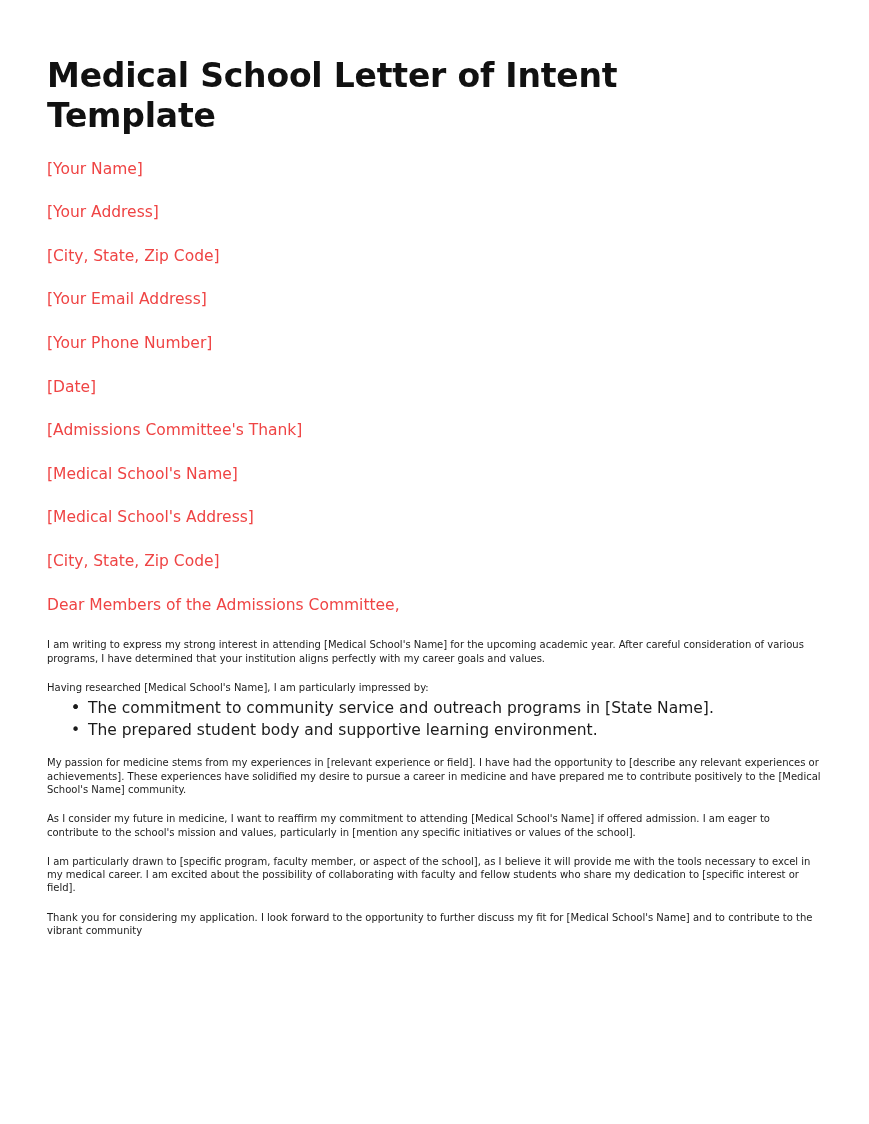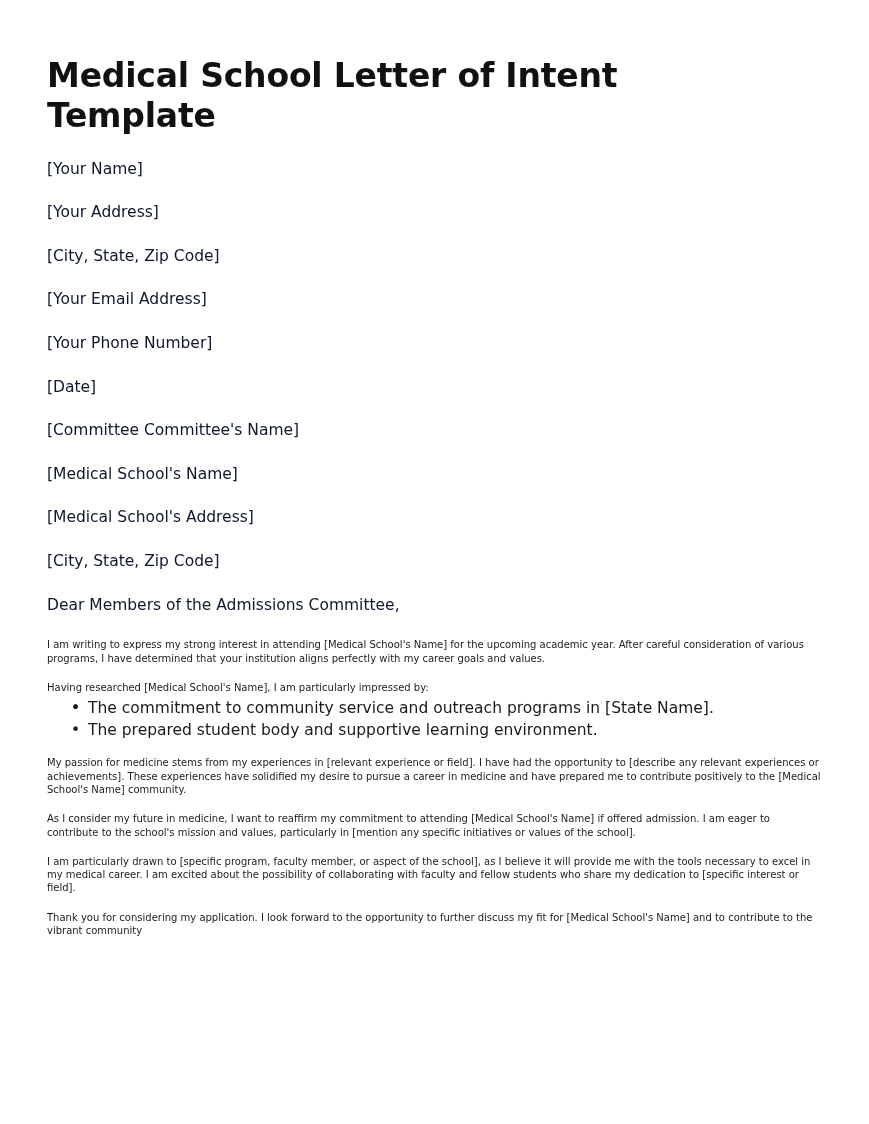--- a/index.html
+++ b/index.html
@@ -29,21 +29,21 @@
     line-height: 1.22;
     letter-spacing: -0.2px;
     margin: 0 0 22px 0;
     color: #111111;
     max-width: 620px;
   }
   .line {
     font-size: 15.5px;
     line-height: 1.33;
     margin: 0 0 23px 0;
-    color: #0f172a;
+    color: #ef4444;
   }
   .para {
     font-size: 10px;
     line-height: 1.33;
     margin: 0 0 16px 0;
     color: #1b1b1b;
   }
   .para.tight {
     margin-bottom: 4px;
   }
@@ -89,21 +89,21 @@
 
     <h1 class="doc-title">Medical School Letter of Intent Template</h1>
 
     <p class="line">[Your Name]</p>
     <p class="line">[Your Address]</p>
     <p class="line">[City, State, Zip Code]</p>
     <p class="line">[Your Email Address]</p>
     <p class="line">[Your Phone Number]</p>
     <p class="line">[Date]</p>
 
-    <p class="line">[Committee Committee's Name]</p>
+    <p class="line">[Admissions Committee's Thank]</p>
     <p class="line">[Medical School's Name]</p>
     <p class="line">[Medical School's Address]</p>
     <p class="line">[City, State, Zip Code]</p>
 
     <p class="line">Dear Members of the Admissions Committee,</p>
 
     <p class="para">I am writing to express my strong interest in attending [Medical School's Name] for the upcoming academic year. After careful consideration of various programs, I have determined that your institution aligns perfectly with my career goals and values.</p>
 
     <p class="para tight">Having researched [Medical School's Name], I am particularly impressed by:</p>
 

